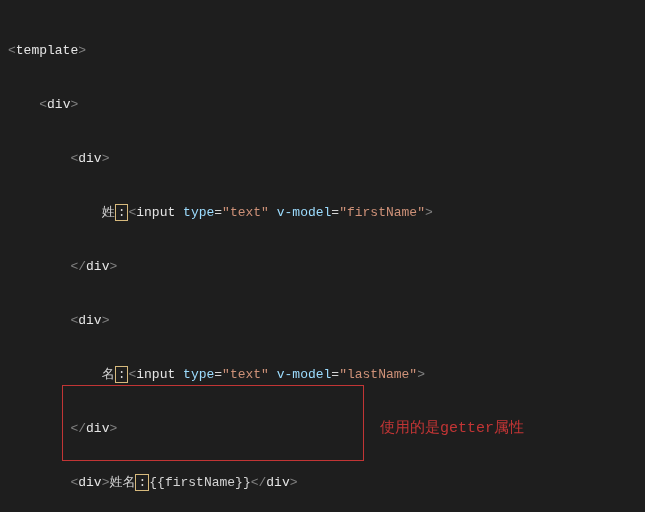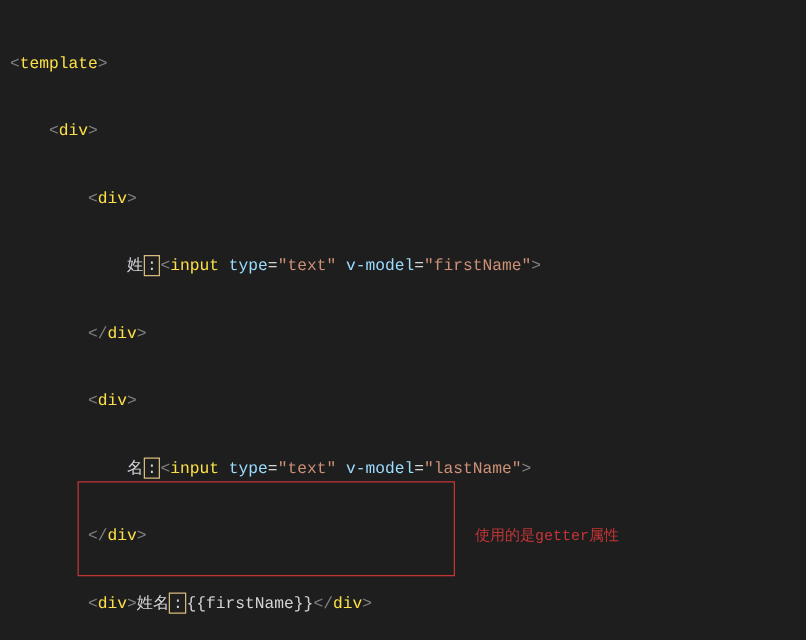--- a/index.html
+++ b/index.html
@@ -14,42 +14,42 @@
     color: #d4d4d4;
     overflow: hidden;
   }
   .editor {
     padding: 6px 8px;
     white-space: pre;
     position: relative;
   }
   .line { height: 18px; }
   .tag { color: #808080; }      
-  .elem { color: #fde047; }     
+  .elem { color: #e5e5e5; }     
   .attr { color: #9cdcfe; }     
   .str  { color: #ce9178; }     
   .text { color: #d4d4d4; }     
   .mustache { color: #d4d4d4; }
   .box {
     display: inline-block;
     border: 1px solid #d7ba7d;
     color: #d4d4d4;
     padding: 0 2px;
     height: 15px;
     line-height: 15px;
   }
   .redbox {
     position: absolute;
     border: 1px solid #c23535;
     pointer-events: none;
   }
   .annot {
     position: absolute;
     color: #c23535;
-    font-size: 12px;
+    font-size: 15px;
   }
 </style>
 </head>
 <body>
 
 <div class="editor">
 
 <div class="line"><span class="tag">&lt;</span><span class="elem">template</span><span class="tag">&gt;</span></div>
 
 <div class="line">    <span class="tag">&lt;</span><span class="elem">div</span><span class="tag">&gt;</span></div>

